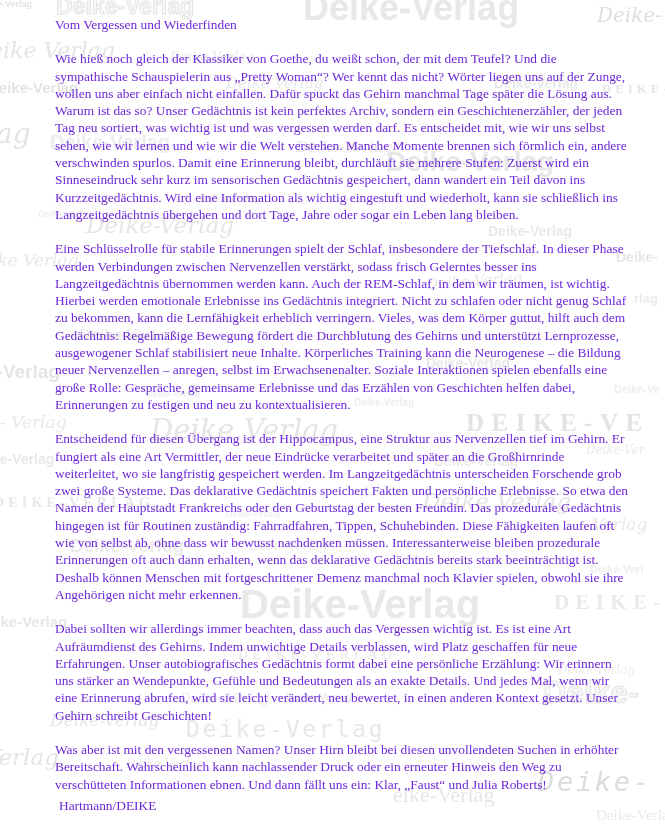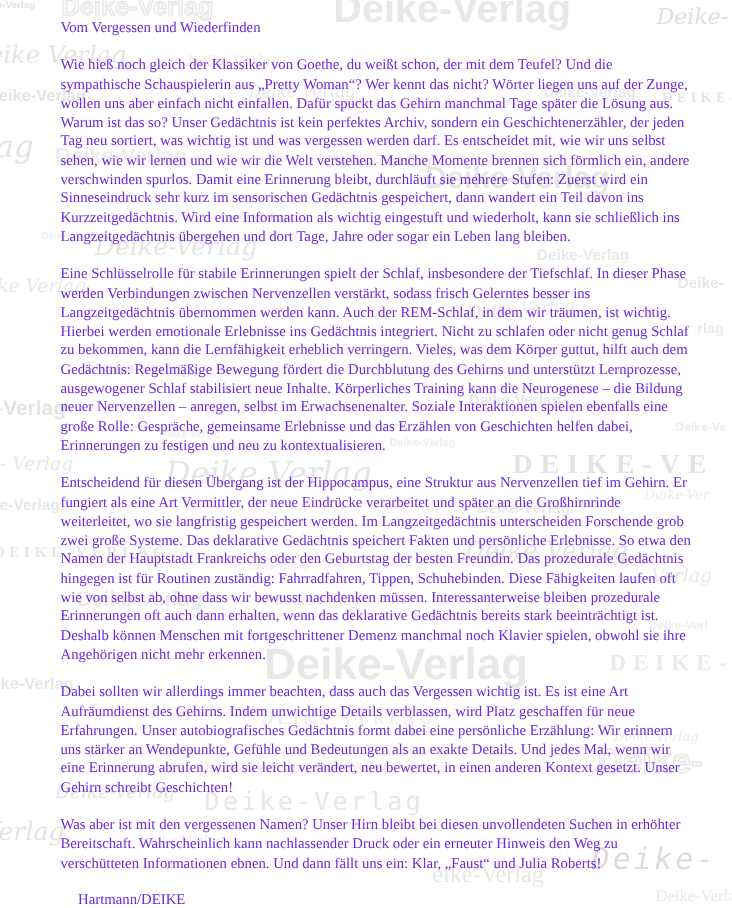--- a/index.html
+++ b/index.html
@@ -50,21 +50,21 @@
   .doc-title {
     margin: 0 0 17px 0;
     font-size: 13.4px;
     font-weight: 400;
   }
   .para {
     margin: 0 0 17px 0;
     white-space: pre-line;
   }
   .para.last { margin-bottom: 0; }
-  .byline { margin: 16px; }
+  .byline { margin: 4px; }
 </style>
 </head>
 <body>
 
 <div id="watermark-layer">
     <span class="wm wm-sans" style="left: -8px; top: 0px; font-size: 9px; color: rgb(227, 227, 227);">ke-Verlag</span>
     <span class="wm wm-outline" style="left: 56px; top: -5px; font-size: 23px;">Deike-Verlag</span>
     <span class="wm wm-sans" style="left: 303px; top: -10px; font-size: 36px; color: rgb(232, 232, 232);">Deike-Verlag</span>
     <span class="wm wm-script" style="left: 597px; top: 5px; font-size: 20px; color: rgb(222, 222, 222);">Deike-</span>
     <span class="wm wm-script" style="left: -10px; top: 40px; font-size: 22px; color: rgb(229, 229, 229);">eike Verlag</span>

